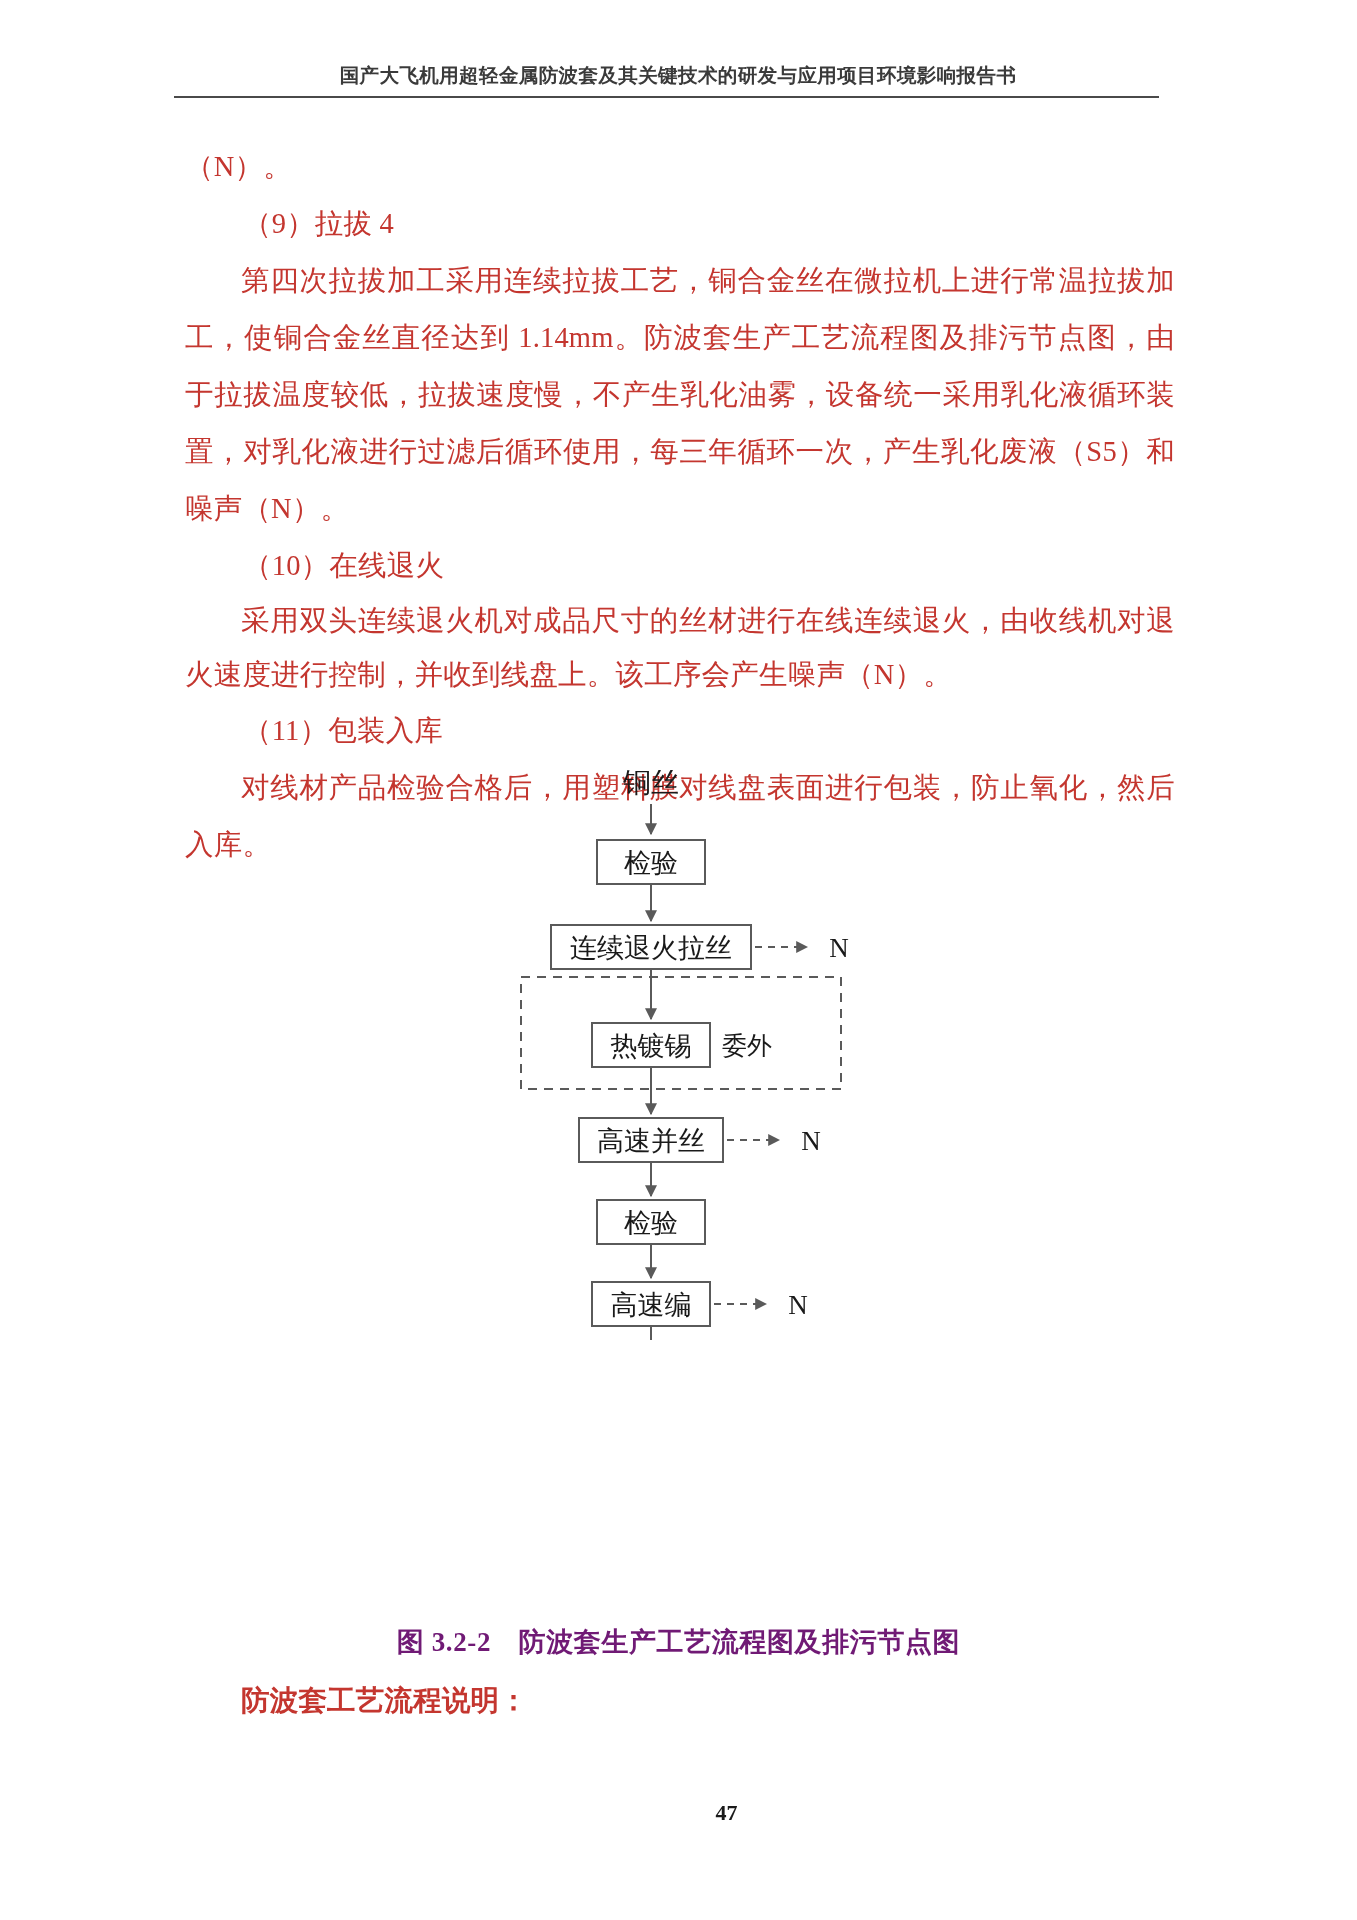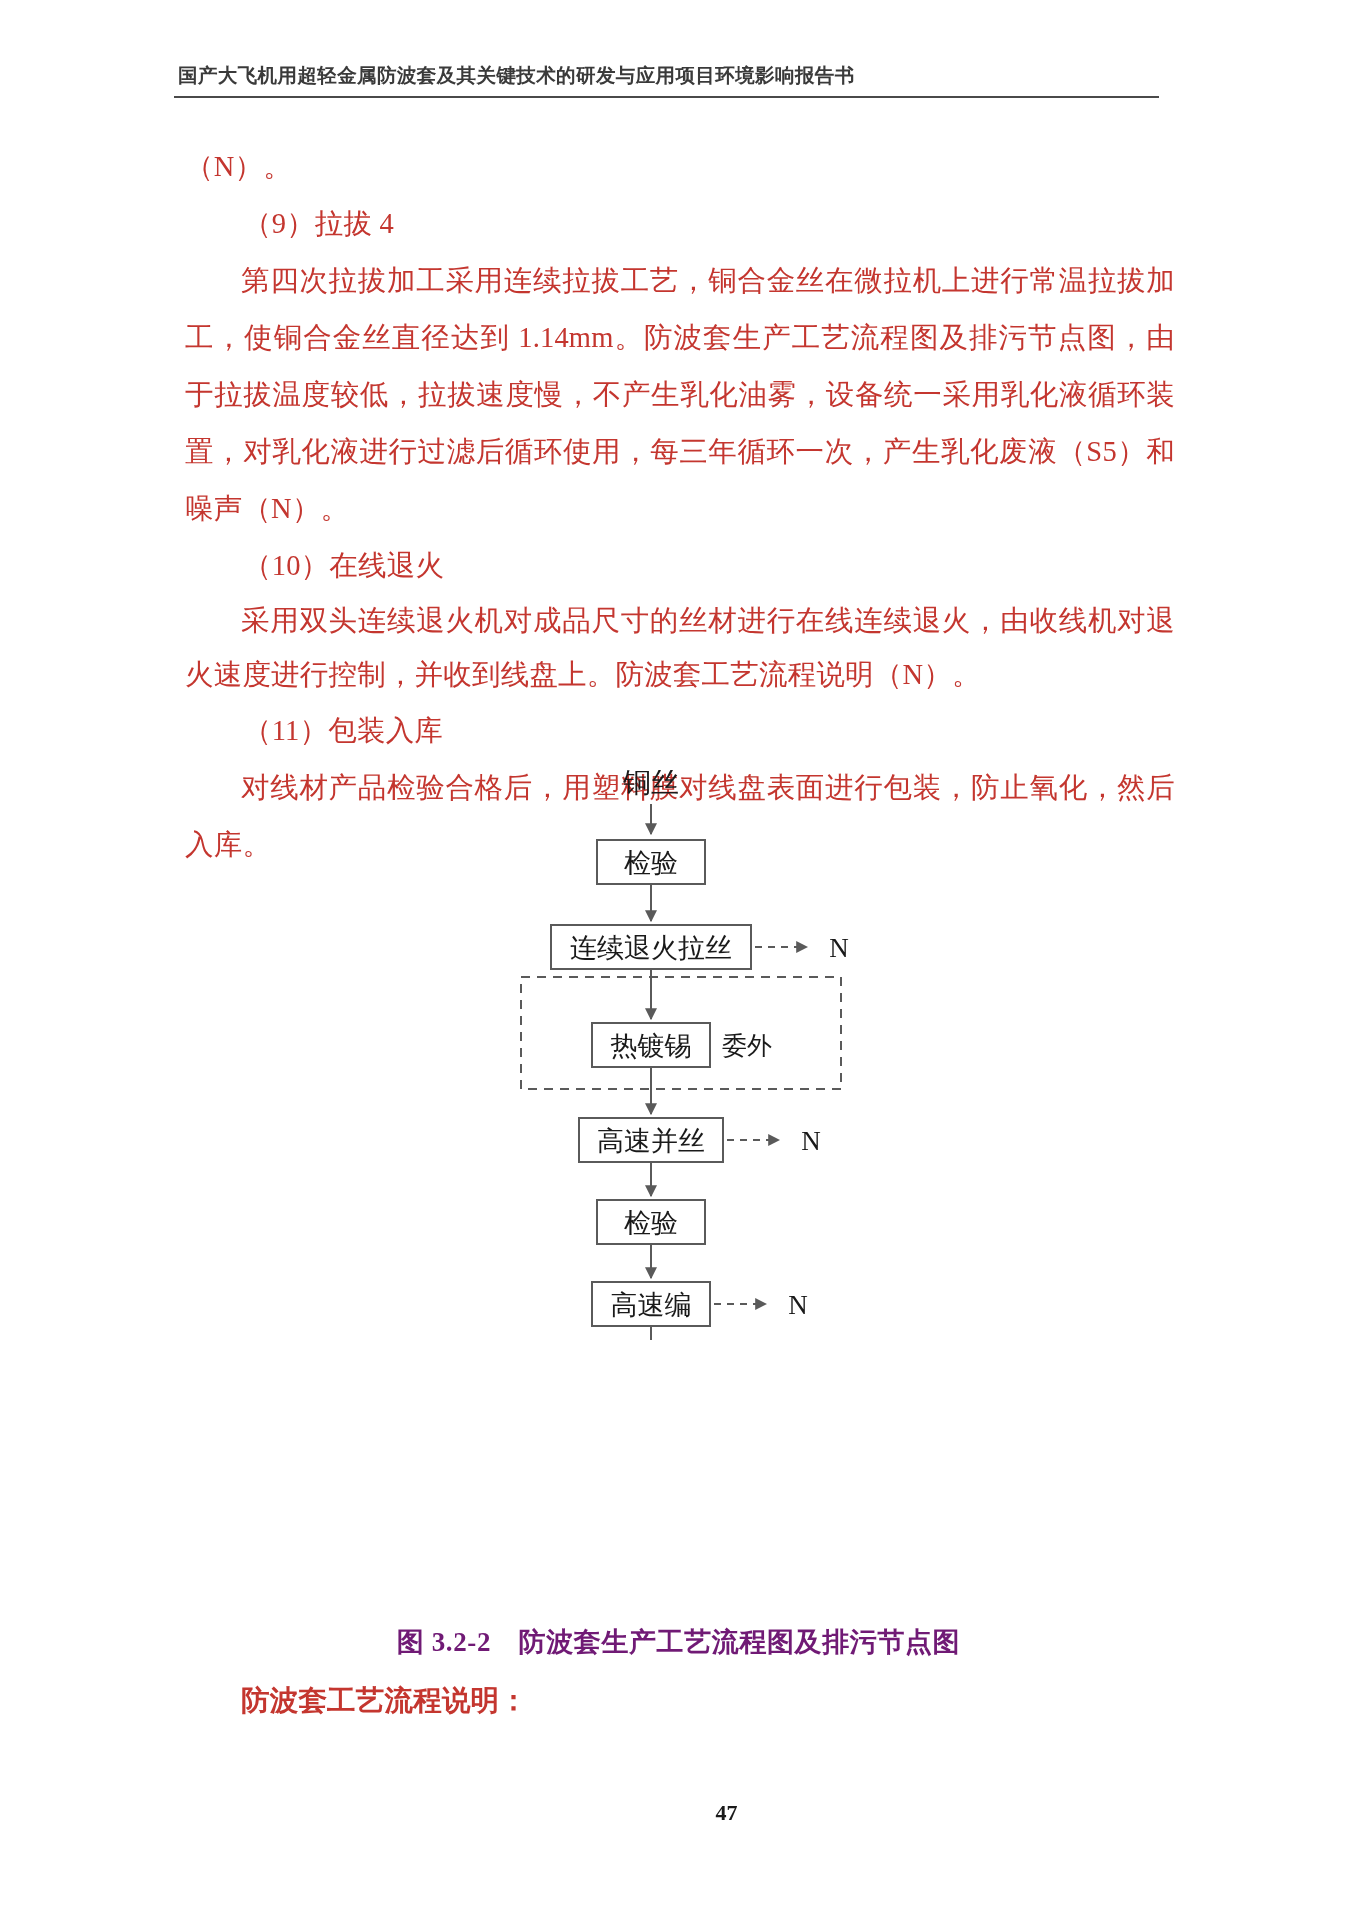--- a/index.html
+++ b/index.html
@@ -26,21 +26,21 @@
   
   .header-wrap {
     position: absolute;
     left: 178px;
     top: 62px;
     width: 1000px;
   }
   .header-title {
     font-size: 19.5px;
     color: #3a3a3a;
-    text-align: left;
+    text-align: center;
     letter-spacing: 0.4px;
     font-family: "Liberation Serif", "DejaVu Serif", serif;
     font-weight: 600;
     white-space: nowrap;
     padding-bottom: 7px;
   }
   .header-rule {
     border-bottom: 2.2px solid #4a4a4a;
     width: 985px;
     margin-left: -4px;
@@ -122,21 +122,21 @@
   <div class="header-wrap">
     <div class="header-title">国产大飞机用超轻金属防波套及其关键技术的研发与应用项目环境影响报告书</div>
     <div class="header-rule"></div>
   </div>
 
   <div class="content">
     <p class="para">（N）。</p>
     <p class="para indent2">（9）拉拔 4</p>
     <p class="para indent1">第四次拉拔加工采用连续拉拔工艺，铜合金丝在微拉机上进行常温拉拔加工，使铜合金丝直径达到 1.14mm。防波套生产工艺流程图及排污节点图，由于拉拔温度较低，拉拔速度慢，不产生乳化油雾，设备统一采用乳化液循环装置，对乳化液进行过滤后循环使用，每三年循环一次，产生乳化废液（S5）和噪声（N）。</p>
     <p class="para indent2">（10）在线退火</p>
-    <p class="para indent1 tight">采用双头连续退火机对成品尺寸的丝材进行在线连续退火，由收线机对退火速度进行控制，并收到线盘上。防波套工艺流程说明（N）。</p>
+    <p class="para indent1 tight">采用双头连续退火机对成品尺寸的丝材进行在线连续退火，由收线机对退火速度进行控制，并收到线盘上。该工序会产生噪声（N）。</p>
     <p class="para indent2">（11）包装入库</p>
     <p class="para indent1">对线材产品检验合格后，用塑料膜对线盘表面进行包装，防止氧化，然后入库。</p>
   </div>
 
   <div class="flowchart">
     <svg class="fc-svg" width="1357" height="570" viewBox="0 0 1357 570" xmlns="http://www.w3.org/2000/svg">
       <defs>
         <marker id="arrow" viewBox="0 0 10 10" refX="9" refY="5" markerWidth="6" markerHeight="6" orient="auto-start-reverse">
           <path d="M 0 0 L 10 5 L 0 10 z" fill="#5a5a5a"></path>
         </marker>

